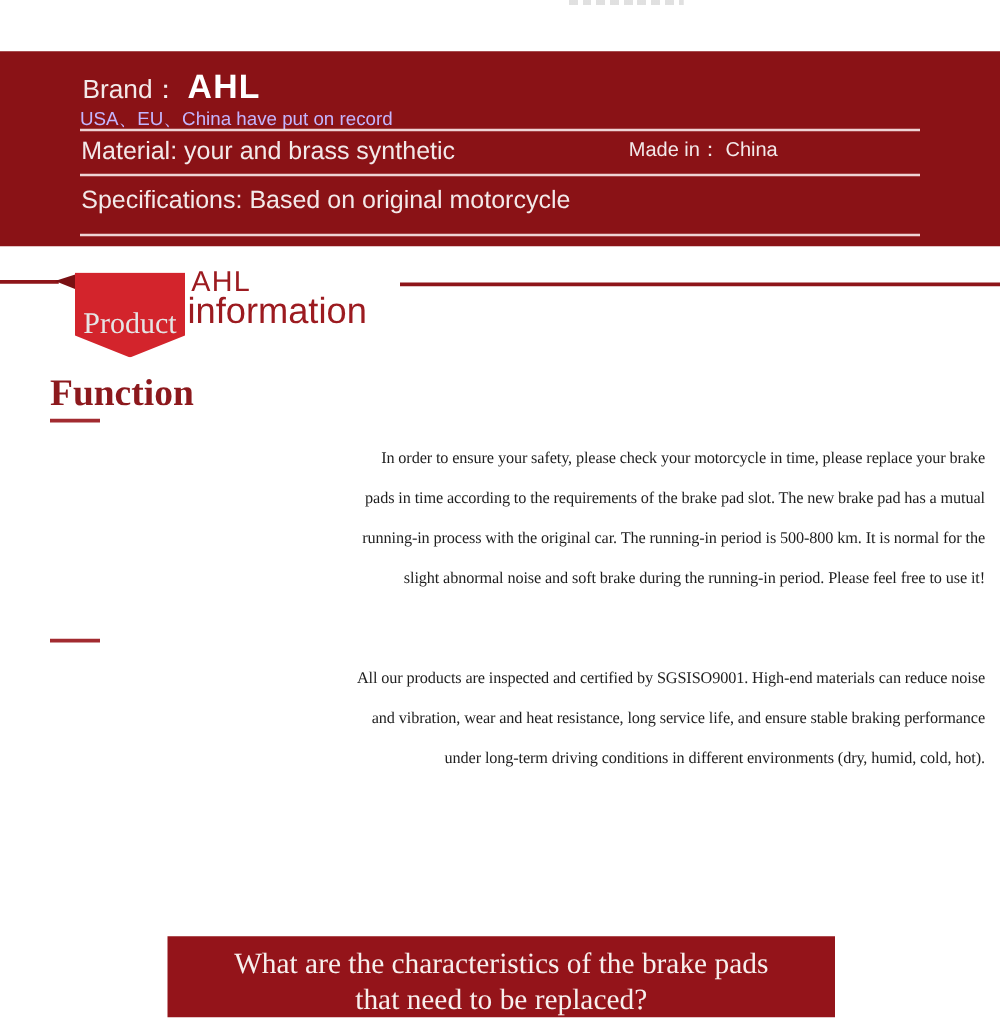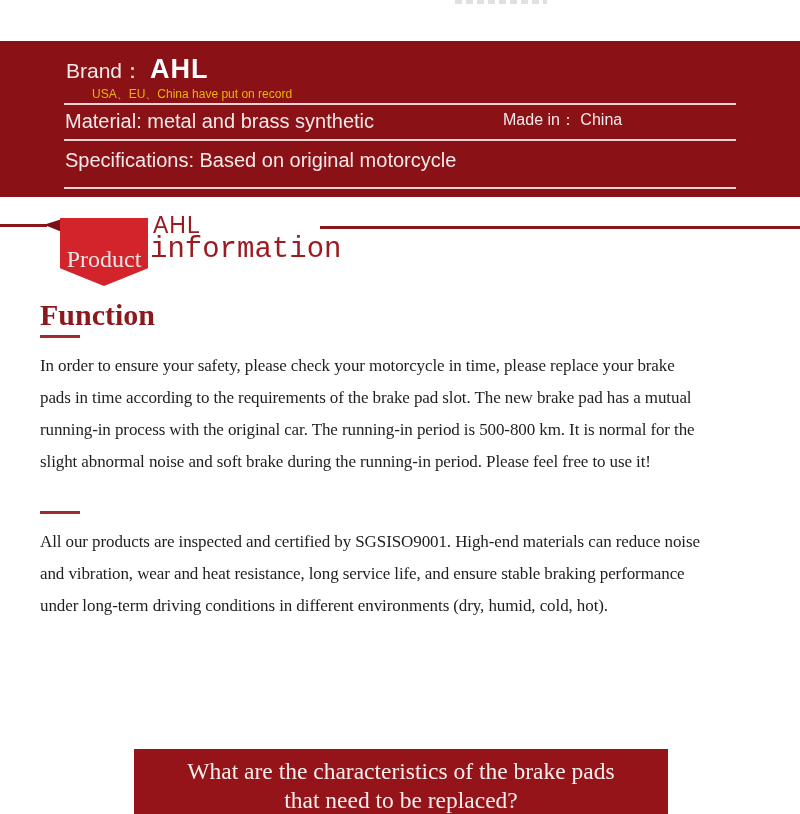--- a/index.html
+++ b/index.html
@@ -8,52 +8,52 @@
 
   
   .crop-fragment{position:absolute;left:455px;top:0;width:92px;height:4px;opacity:.75;
     background:repeating-linear-gradient(90deg,#d6d6d6 0 7px,transparent 7px 11px);}
 
   
   .spec-band{position:absolute;left:0;top:41px;width:800px;height:156px;background:#8a1216;padding-left:19px;}
   .brand-row{position:absolute;left:66px;top:13px;display:flex;align-items:baseline;}
   .brand-label{font-size:21px;color:#f3e9e9;}
   .brand-value{font-size:27px;font-weight:600;color:#ffffff;margin-left:7px;letter-spacing:1px;}
-  .brand-note{position:absolute;left:92px;top:45px;font-size:12px;color:#eab308;}
+  .brand-note{position:absolute;left:64px;top:45px;font-size:15px;color:#c4b5fd;}
   .standard{position:absolute;left:502px;top:24px;font-size:20px;color:#f3e9e9;}
   .sep{position:absolute;left:64px;width:672px;height:2px;background:rgba(255,246,246,.85);}
   .sep1{top:62px;} .sep2{top:98px;} .sep3{top:146px;}
   .material{position:absolute;left:65px;top:69px;font-size:20px;color:#f3e9e9;}
   .made-in{position:absolute;left:503px;top:69px;font-size:16px;color:#f3e9e9;white-space:pre;}
   .specs{position:absolute;left:65px;top:108px;font-size:20px;color:#f3e9e9;}
 
   
   .line-left{position:absolute;left:0;top:224px;width:47px;height:3px;background:#8e1519;}
   .fold{position:absolute;left:44px;top:219px;width:18px;height:13px;background:#7a1013;
         clip-path:polygon(0 45%,100% 0,100% 100%);}
   .badge{position:absolute;left:60px;top:218px;width:88px;height:68px;background:#d3242c;
          clip-path:polygon(0 0,100% 0,100% 74%,50% 100%,0 74%);
          display:flex;justify-content:center;align-items:flex-end;
          padding-bottom:15px;box-sizing:border-box;}
   .badge-label{font-family:"Liberation Serif",serif;font-size:24px;color:#e5e5e5;line-height:1;}
   .deco-ahl{position:absolute;left:153px;top:212px;font-size:23px;color:#9c1b20;
             font-weight:500;letter-spacing:1px;}
-  .deco-info{position:absolute;left:150px;top:233px;font-family:Liberation Mono, monospace;
+  .deco-info{position:absolute;left:150px;top:233px;font-family:Liberation Sans, sans-serif;
              font-size:29px;color:#9c1b20;text-align:center;}
   .line-right{position:absolute;left:320px;top:226px;width:480px;height:3px;background:#8e1519;}
 
   
   .section{position:absolute;left:40px;width:760px;}
   .section-function{top:298px;}
   .section-feature{top:508px;}
   .section-heading{margin:0;font-family:"Liberation Serif",serif;font-weight:700;
                    font-size:30px;line-height:34px;color:#8c191d;}
   .heading-underline{width:40px;height:3px;background:#a22b30;margin-top:3px;}
-  .para{margin:12px 0 0 0;font-family:"Liberation Serif",serif;font-size:17px;
-        line-height:32px;color:#1e1e1e;white-space:pre-line;letter-spacing:-0.1px;}
+  .para{margin:12px 12px 0 0;font-family:"Liberation Serif",serif;font-size:13px;
+        line-height:32px;color:#1e1e1e;white-space:pre-line;letter-spacing:-0.1px;text-align:right;}
 
   
   .banner{position:absolute;left:134px;top:749px;width:534px;height:83px;background:#94141a;}
   .banner-text{margin:0;padding-top:8px;text-align:center;font-family:"Liberation Serif",serif;
                font-size:23.5px;line-height:29px;color:#f7efed;white-space:pre-line;}
   .banner-shine{position:absolute;left:60px;right:60px;bottom:9px;height:2px;
     background:linear-gradient(90deg,rgba(255,255,255,0),rgba(255,255,255,.95) 35%,
                rgba(255,255,255,.95) 65%,rgba(255,255,255,0));}
 </style>
 </head>
@@ -63,21 +63,21 @@
 
   <div class="crop-fragment"></div>
 
   <section class="spec-band">
     <div class="brand-row">
       <span class="brand-label">Brand：</span>
       <span class="brand-value">AHL</span>
     </div>
     <div class="brand-note">USA、EU、China have put on record</div>
     <div class="sep sep1"></div>
-    <div class="material">Material: metal and brass synthetic</div>
+    <div class="material">Material: your and brass synthetic</div>
     <div class="made-in">Made in： China</div>
     <div class="sep sep2"></div>
     <div class="specs">Specifications: Based on original motorcycle</div>
     <div class="sep sep3"></div>
   </section>
 
   <div class="line-left"></div>
   <div class="fold"></div>
   <div class="badge">
     <span class="badge-label">Product</span>

